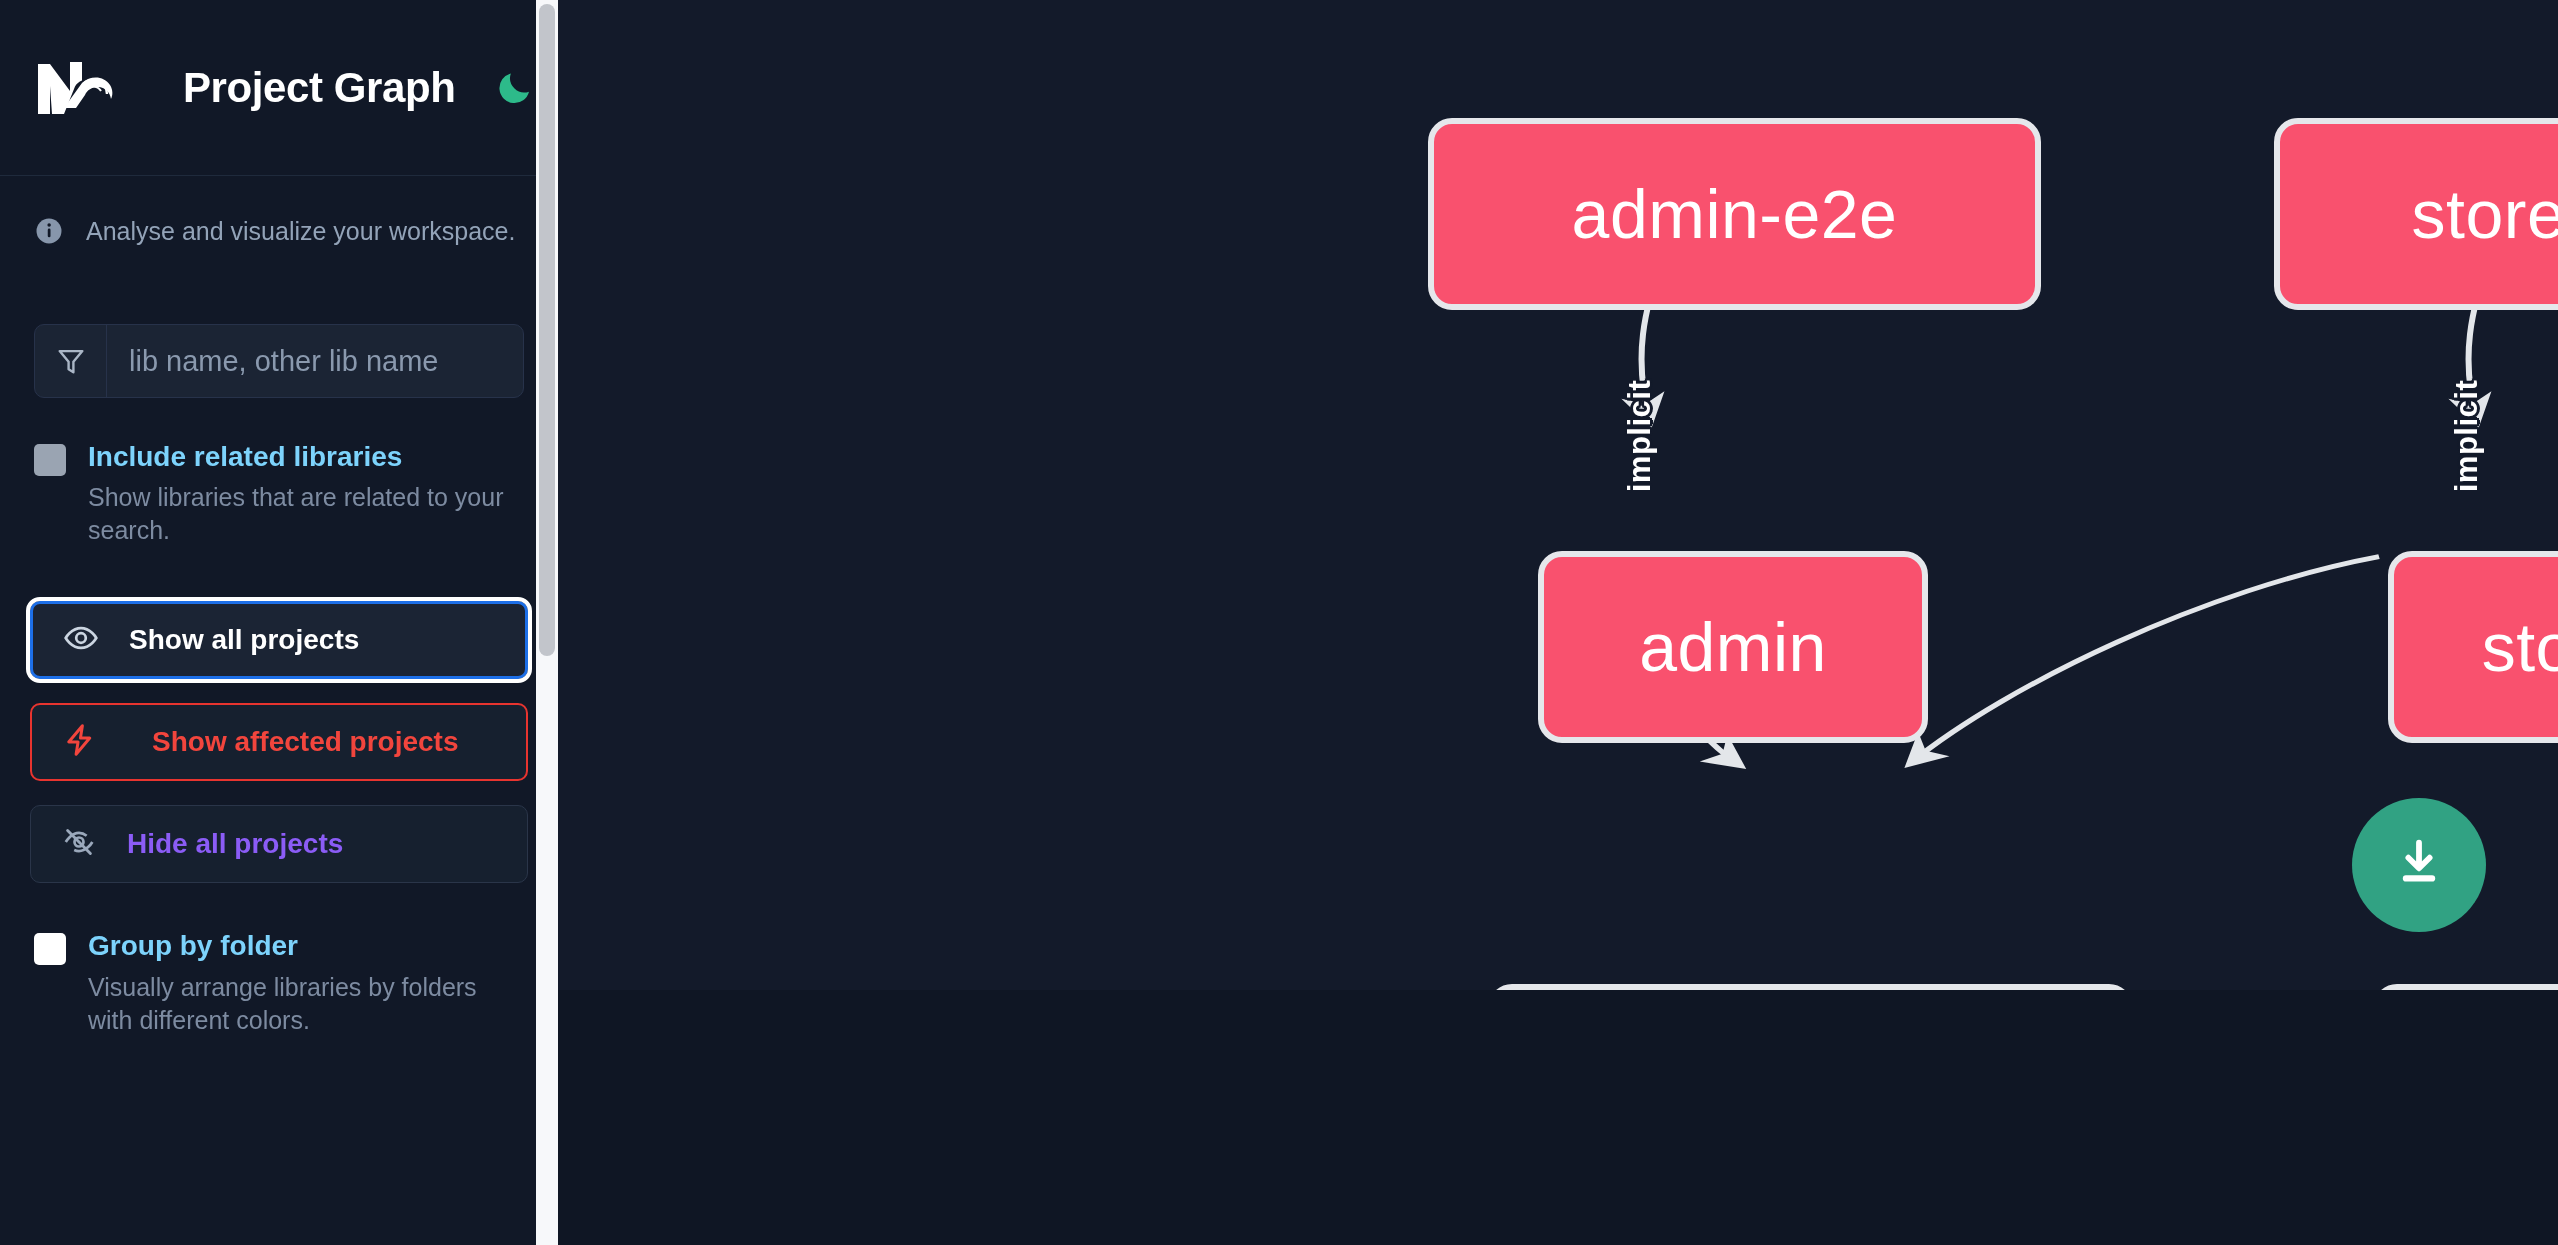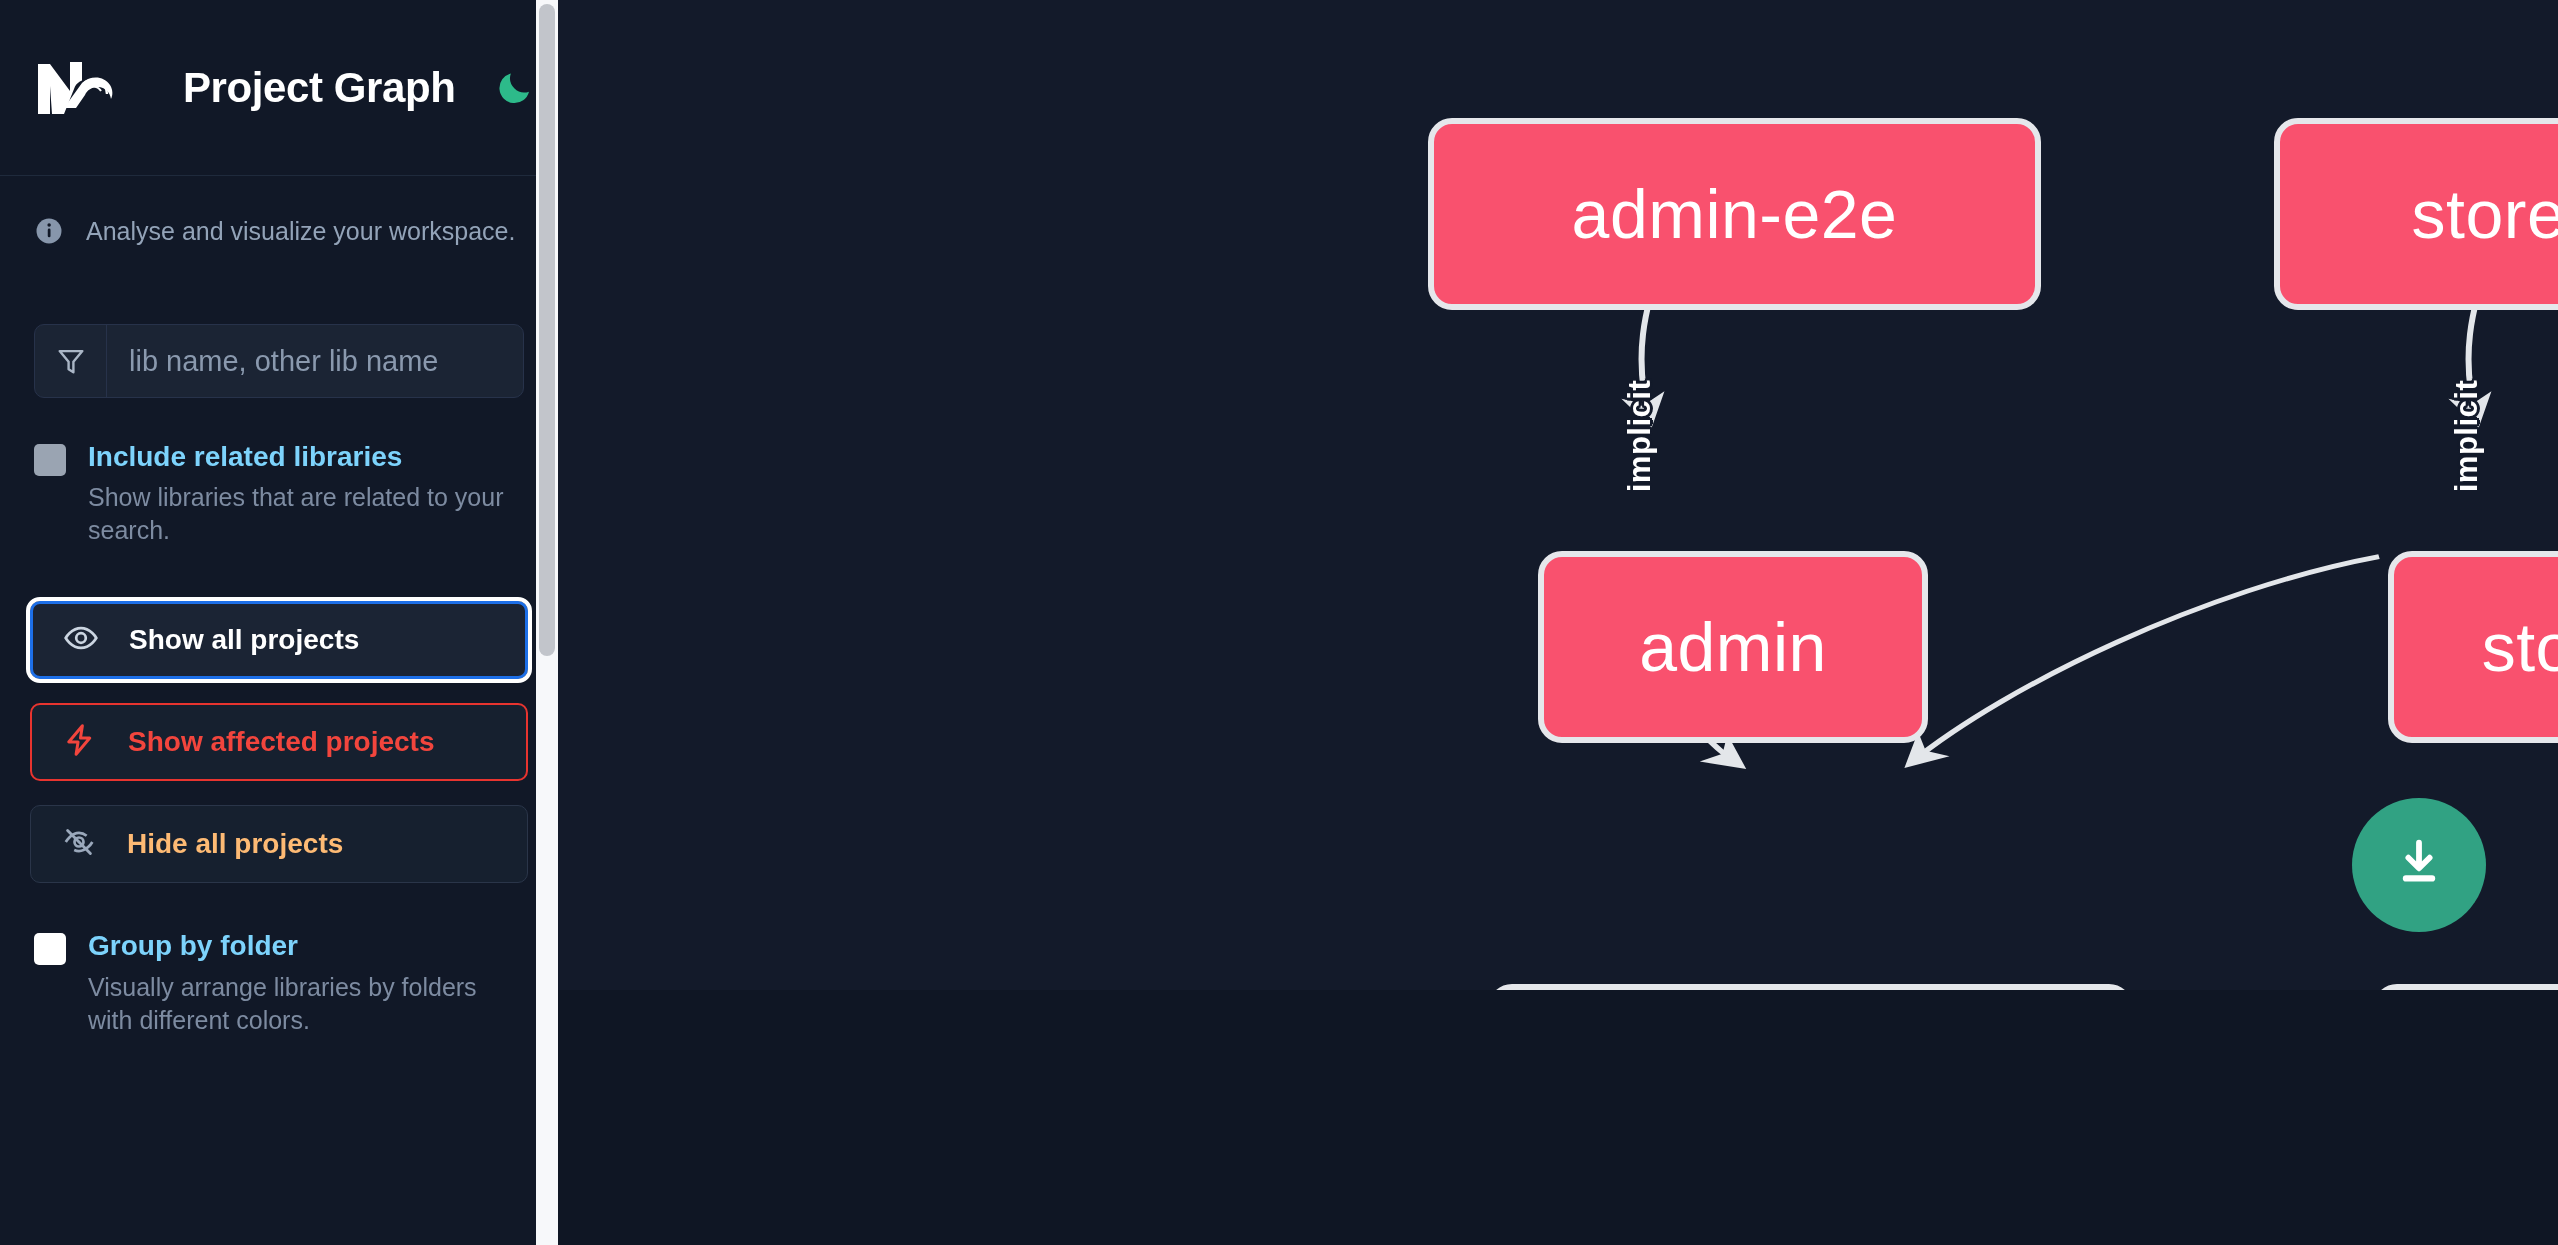--- a/index.html
+++ b/index.html
@@ -106,24 +106,24 @@
     cursor: pointer;
     background: #1b2434;
   }
   .sb-btn .lbl { font-size: 28px; font-weight: 700; margin-left: 30px; white-space: nowrap; }
   .sb-btn.primary {
     border: 3px solid #1d6fe8;
     outline: 4px solid #ffffff;
     outline-offset: 0px;
   }
   .sb-btn.primary .lbl { color: #ffffff; }
-  .sb-btn.danger { border: 2px solid #e8342f; background: #16202f; }
+  .sb-btn.danger { border: 2px solid #e8342f; background: #16202f; gap: 24px; }
   .sb-btn.danger .lbl { color: #f2453d; }
   .sb-btn.ghost { border: 1px solid #2a3549; background: #16202f; }
-  .sb-btn.ghost .lbl { color: #fdba74; }
+  .sb-btn.ghost .lbl { color: #8b5cf6; }
 
   
   #sb-scrollbar {
     position: absolute; top: 0; right: 0;
     width: 22px; height: 1245px;
     background: #f7f8fa;
     z-index: 40;
   }
   #sb-thumb {
     position: absolute; top: 4px; left: 3px;

